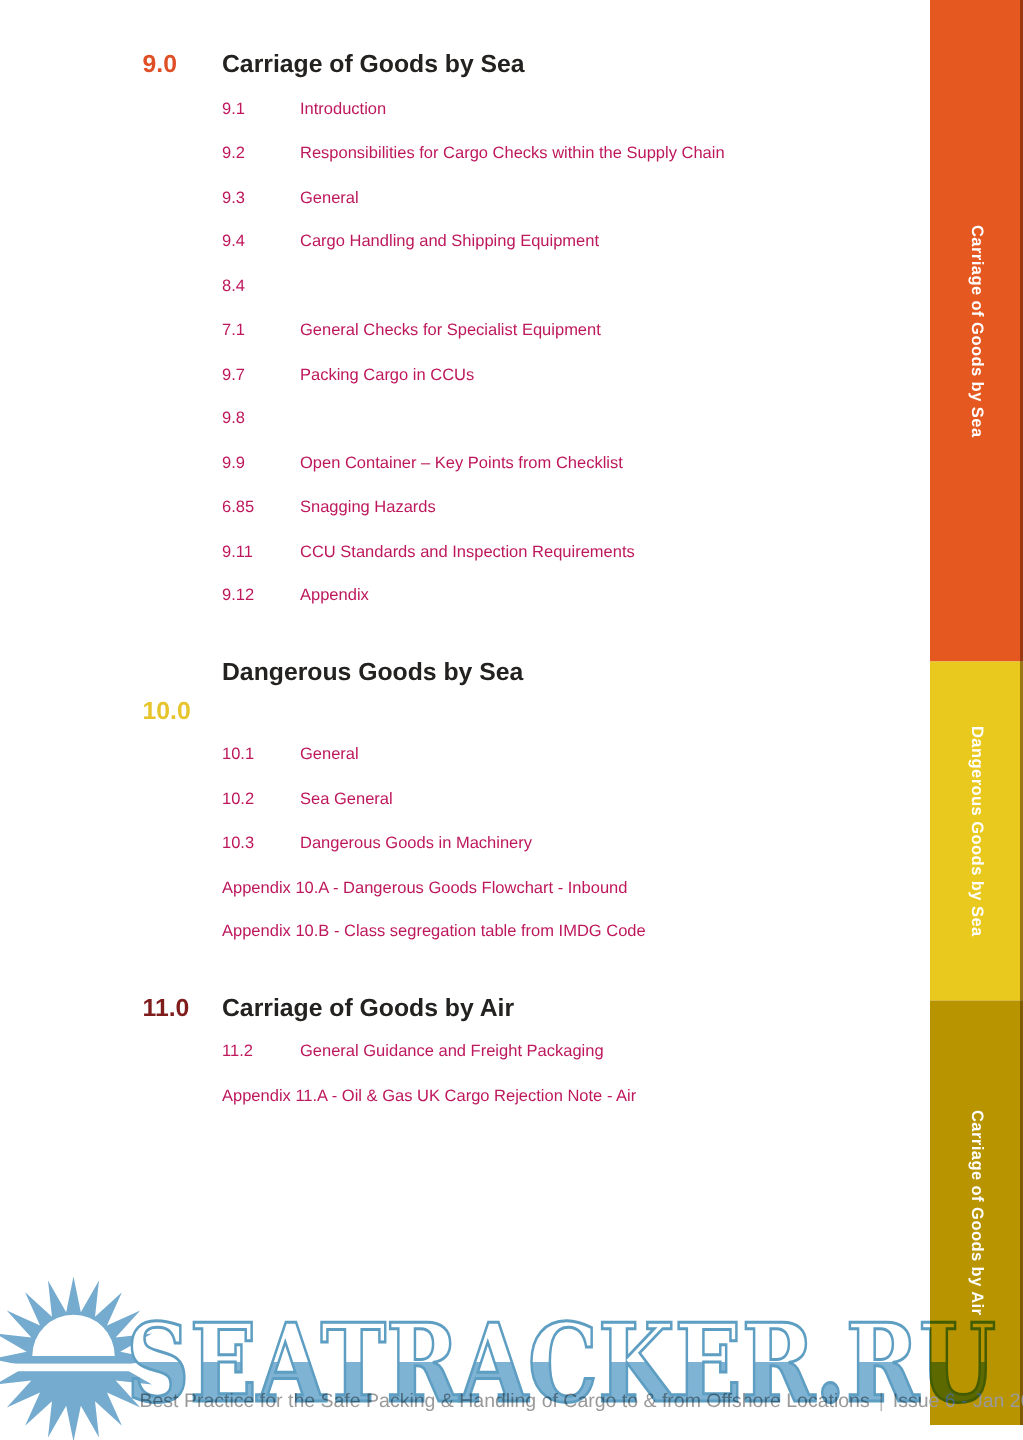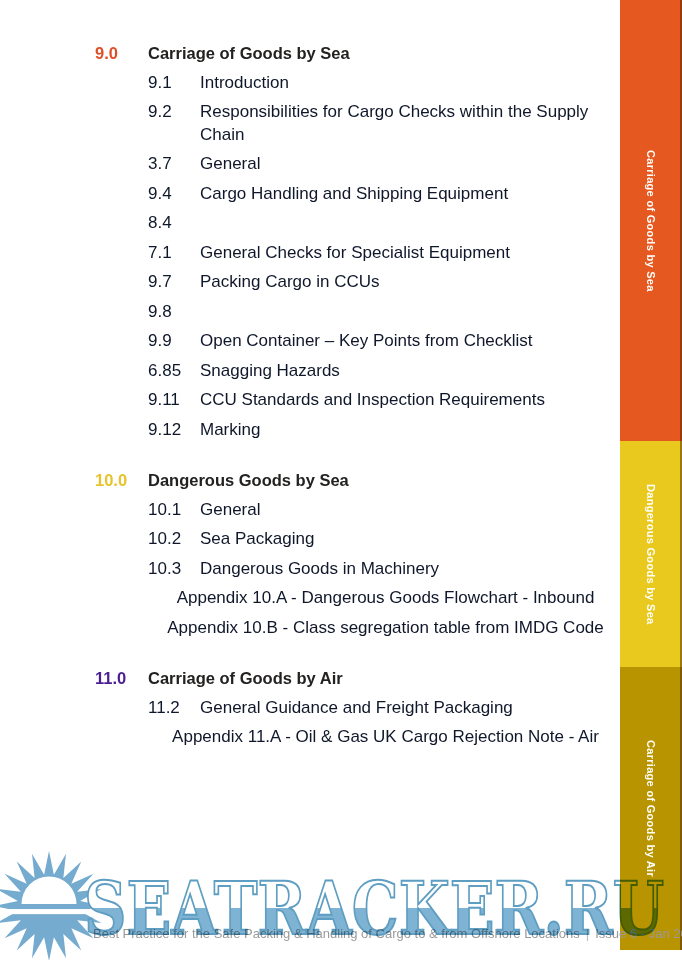--- a/index.html
+++ b/index.html
@@ -2,29 +2,29 @@
 <html><head>
 <meta charset="utf-8">
 <style>
   html,body{margin:0;padding:0;}
   body{
     width:682px;height:960px;position:relative;overflow:hidden;
     background:#ffffff;
     font-family:"Liberation Sans","DejaVu Sans",sans-serif;
   }
   
-  .toc{position:absolute;left:95px;top:42px;width:528px;}
+  .toc{position:absolute;left:95px;top:32px;width:528px;}
   .toc-section{margin:0;}
   .toc-section + .toc-section{margin-top:28px;}
-  .row{display:flex;margin-bottom:7px;line-height:22.5px;font-size:17px;color:#0f172a;}
+  .row{display:flex;margin-bottom:7px;line-height:22.5px;font-size:11px;color:#be185d;}
   .row.heading{font-size:16.5px;font-weight:bold;color:#242220;}
   .heading .secnum{width:53px;flex:none;font-weight:bold;}
   .item{padding-left:53px;}
   .item .inum{width:52px;flex:none;}
-  .appendix{padding-left:53px;justify-content:center;}
+  .appendix{padding-left:53px;}
   
   .tab{position:absolute;left:620px;width:62px;display:flex;align-items:center;justify-content:center;}
   .tab .tab-label{
     writing-mode:vertical-rl;
     color:#ffffff;font-weight:bold;font-size:11px;letter-spacing:0.3px;
     white-space:nowrap;
   }
   #tab-sea{top:0;height:441px;}
   #tab-dangerous{top:441px;height:226px;}
   #tab-air{top:667px;height:283px;}
@@ -52,21 +52,21 @@
       </div>
       <div class="row item">
         <span class="inum">9.1</span>
         <span>Introduction</span>
       </div>
       <div class="row item">
         <span class="inum">9.2</span>
         <span>Responsibilities for Cargo Checks within the Supply Chain</span>
       </div>
       <div class="row item">
-        <span class="inum">3.7</span>
+        <span class="inum">9.3</span>
         <span>General</span>
       </div>
       <div class="row item">
         <span class="inum">9.4</span>
         <span>Cargo Handling and Shipping Equipment</span>
       </div>
       <div class="row item">
         <span class="inum">8.4</span>
       </div>
       <div class="row item">
@@ -87,50 +87,50 @@
       <div class="row item">
         <span class="inum">6.85</span>
         <span>Snagging Hazards</span>
       </div>
       <div class="row item">
         <span class="inum">9.11</span>
         <span>CCU Standards and Inspection Requirements</span>
       </div>
       <div class="row item">
         <span class="inum">9.12</span>
-        <span>Marking</span>
+        <span>Appendix</span>
       </div>
     </section>
     <section class="toc-section">
       <div class="row heading">
-        <span class="secnum" style="color: rgb(231, 196, 44);">10.0</span>
+        <span class="secnum" style="color: rgb(231, 196, 44); margin-top: 26px;">10.0</span>
         <span>Dangerous Goods by Sea</span>
       </div>
       <div class="row item">
         <span class="inum">10.1</span>
         <span>General</span>
       </div>
       <div class="row item">
         <span class="inum">10.2</span>
-        <span>Sea Packaging</span>
+        <span>Sea General</span>
       </div>
       <div class="row item">
         <span class="inum">10.3</span>
         <span>Dangerous Goods in Machinery</span>
       </div>
       <div class="row appendix">
         <span>Appendix 10.A - Dangerous Goods Flowchart - Inbound</span>
       </div>
       <div class="row appendix">
         <span>Appendix 10.B - Class segregation table from IMDG Code</span>
       </div>
     </section>
     <section class="toc-section">
       <div class="row heading">
-        <span class="secnum" style="color: #4c1d95;">11.0</span>
+        <span class="secnum" style="color: #7f1d1d;">11.0</span>
         <span>Carriage of Goods by Air</span>
       </div>
       <div class="row item">
         <span class="inum">11.2</span>
         <span>General Guidance and Freight Packaging</span>
       </div>
       <div class="row appendix">
         <span>Appendix 11.A - Oil &amp; Gas UK Cargo Rejection Note - Air</span>
       </div>
     </section>

